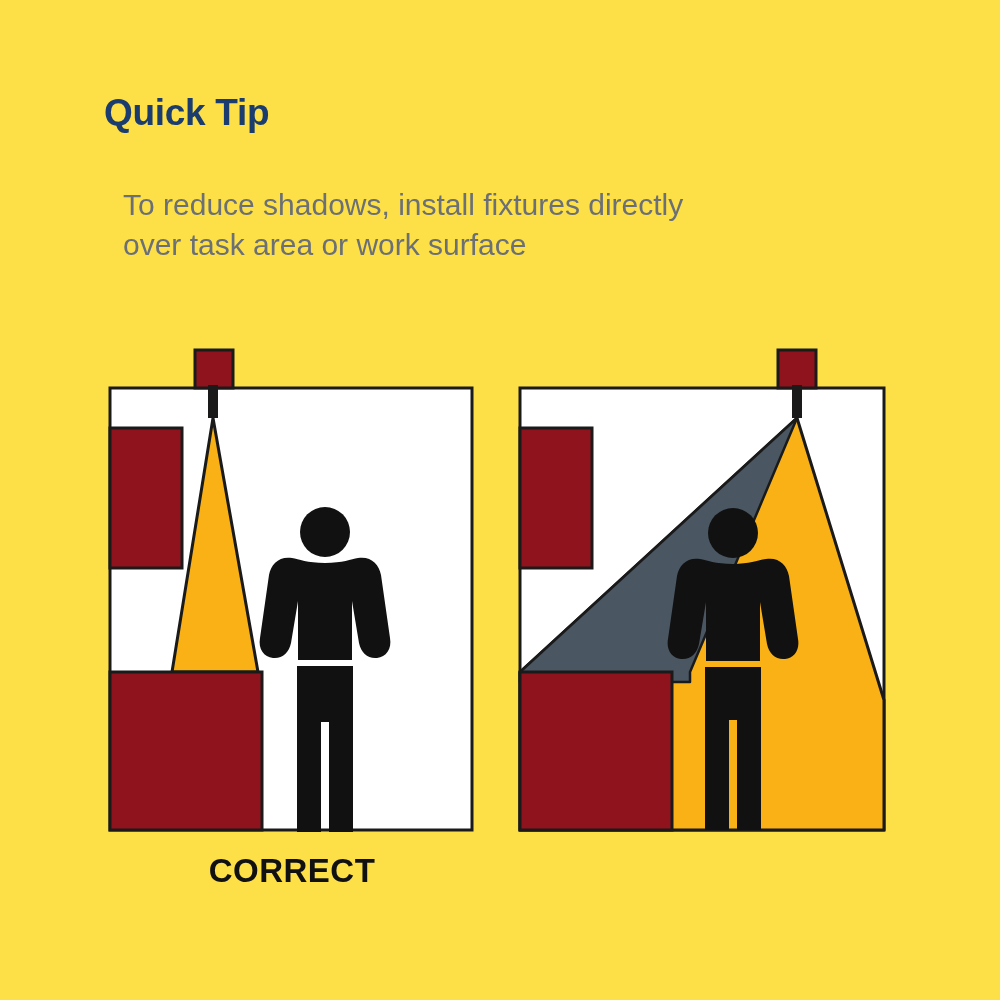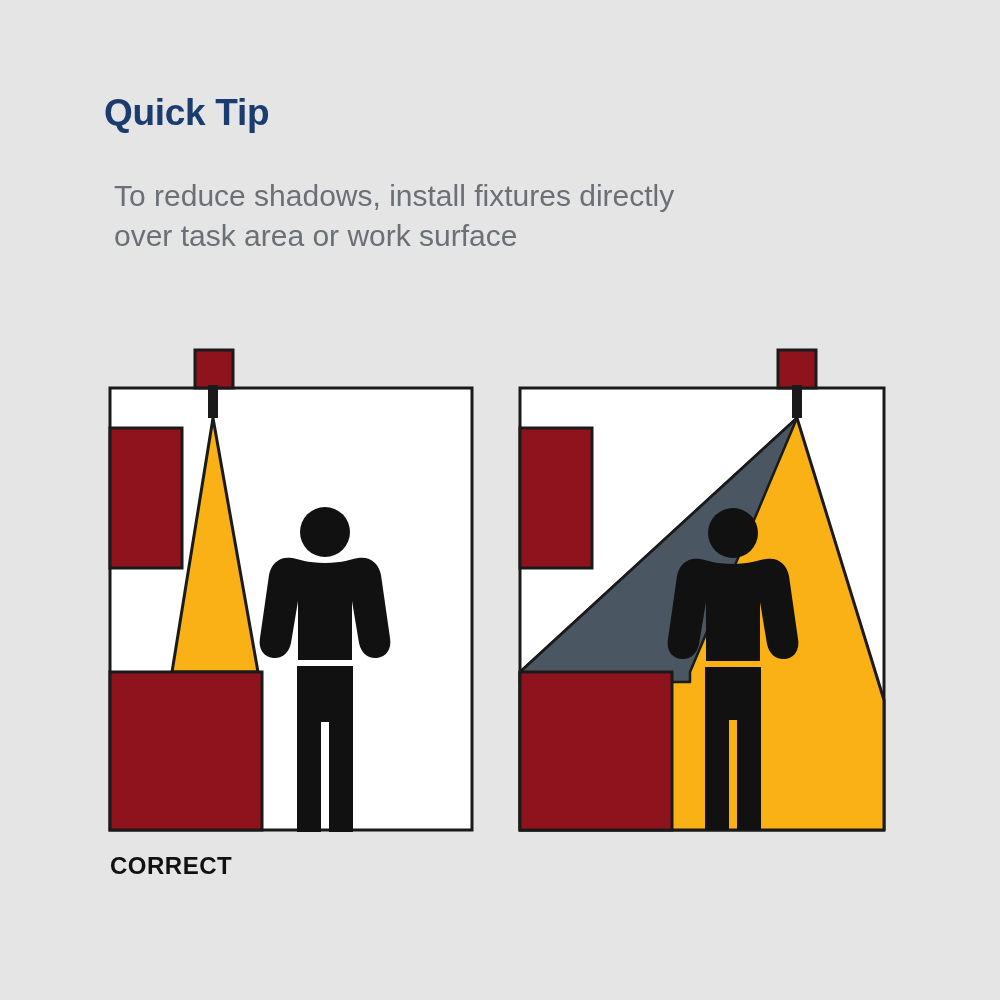--- a/index.html
+++ b/index.html
@@ -10,21 +10,21 @@
     width: 1000px;
     height: 1000px;
     background: #ffffff;
     font-family: "Liberation Sans", sans-serif;
     overflow: hidden;
   }
   .page {
     position: relative;
     width: 1000px;
     height: 1000px;
-    background: #e5e5e5;
+    background: #fde047;
   }
   .tip-title {
     position: absolute;
     left: 104px;
     top: 93px;
     font-size: 37px;
     font-weight: bold;
     color: #1b3c6e;
     letter-spacing: -0.3px;
     line-height: 1.1;
@@ -32,21 +32,21 @@
   }
   .tip-body {
     position: absolute;
     left: 106px;
     top: 168px;
     width: 790px;
     font-size: 30px;
     font-weight: 400;
     color: #6b6f76;
     line-height: 1.33;
-    margin: 8px;
+    margin: 17px;
     white-space: pre-line;
   }
   .diagram-area {
     position: absolute;
     left: 0;
     top: 330px;
     width: 1000px;
     height: 580px;
   }
   .diagram-svg {
@@ -57,24 +57,25 @@
   .caption-row {
     position: absolute;
     left: 0;
     top: 852px;
     width: 1000px;
     height: 60px;
   }
   .caption {
     position: absolute;
     top: 0;
-    font-size: 24px;
+    font-size: 33px;
     font-weight: bold;
     color: #111111;
     letter-spacing: 0.5px;
+    text-align: center;
   }
   .caption-correct { left: 110px; width: 364px; }
   .caption-incorrect { left: 520px; width: 364px; }
 </style>
 </head>
 <body>
 
 <div class="page">
 
   <h1 class="tip-title">Quick Tip</h1>

